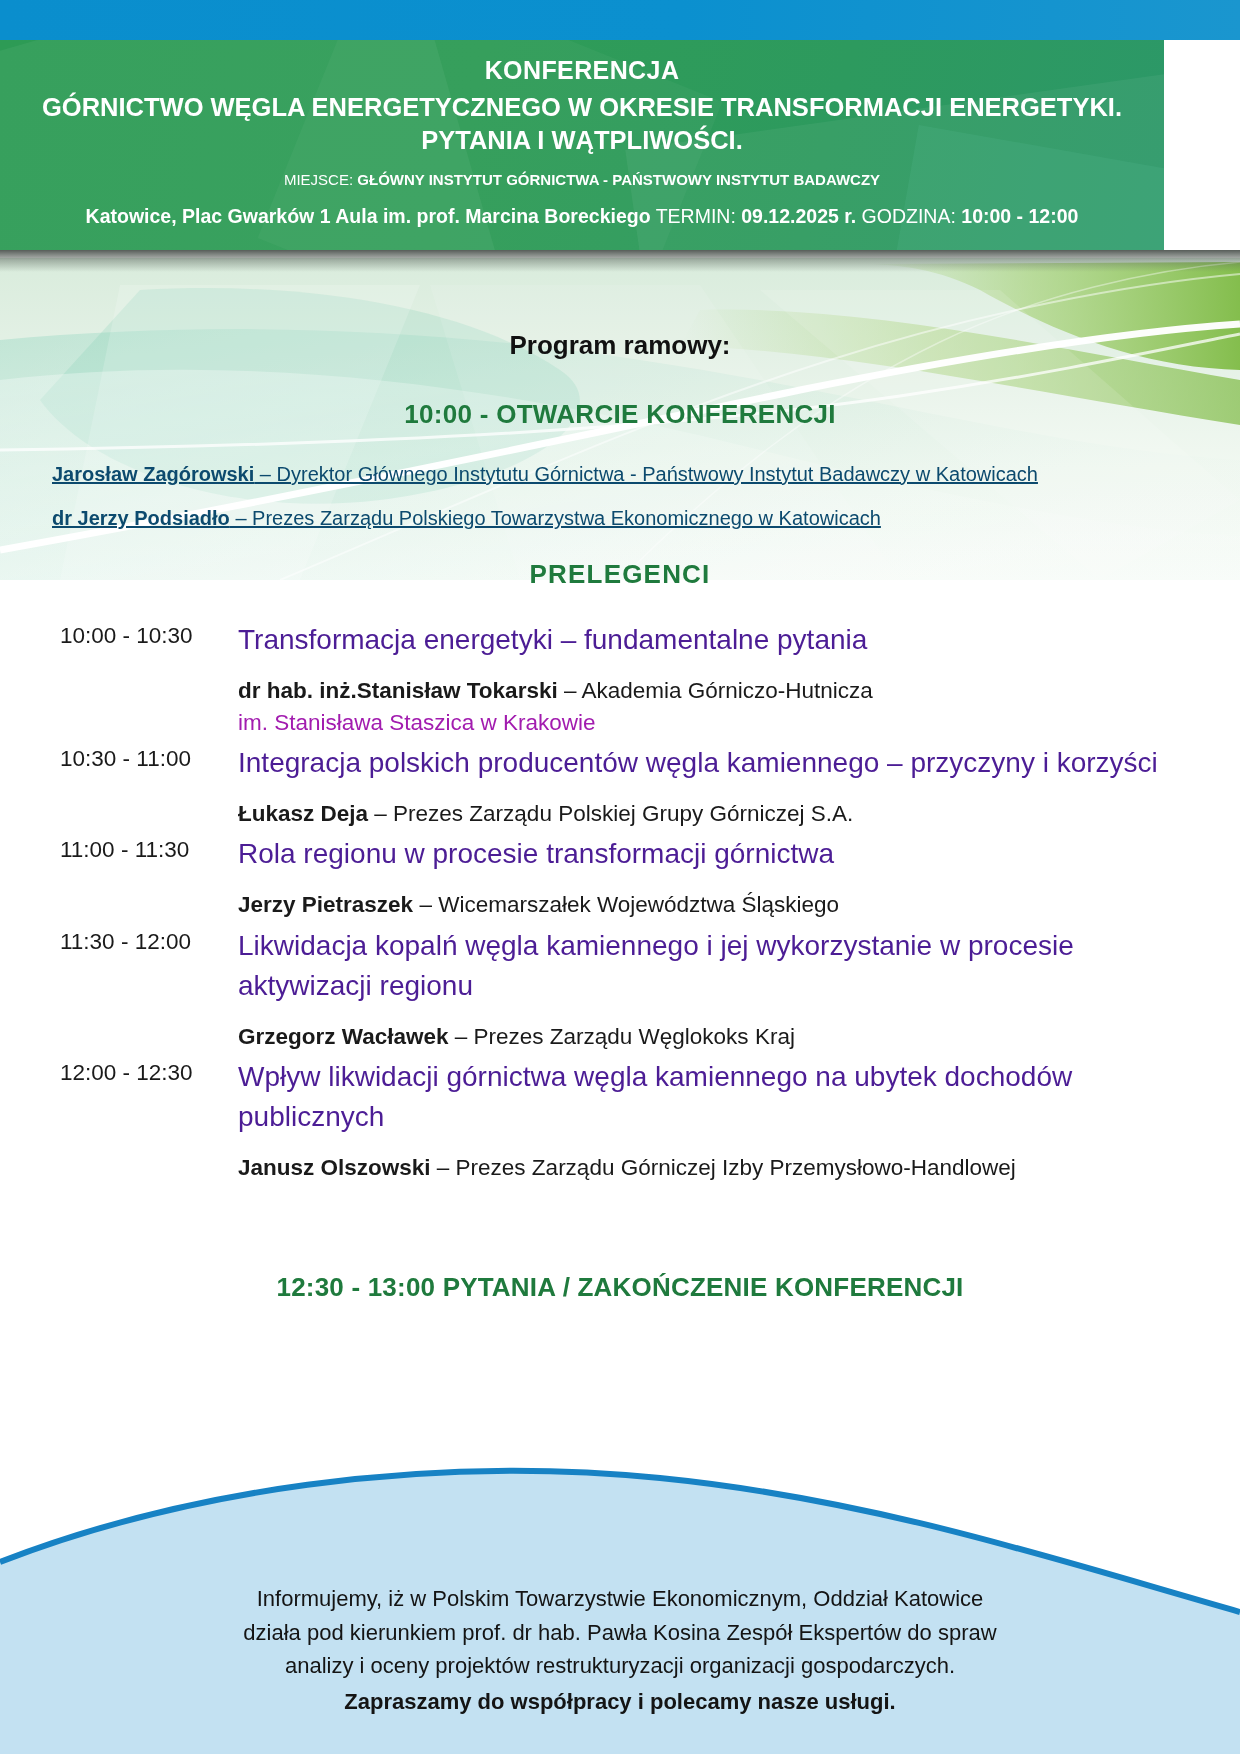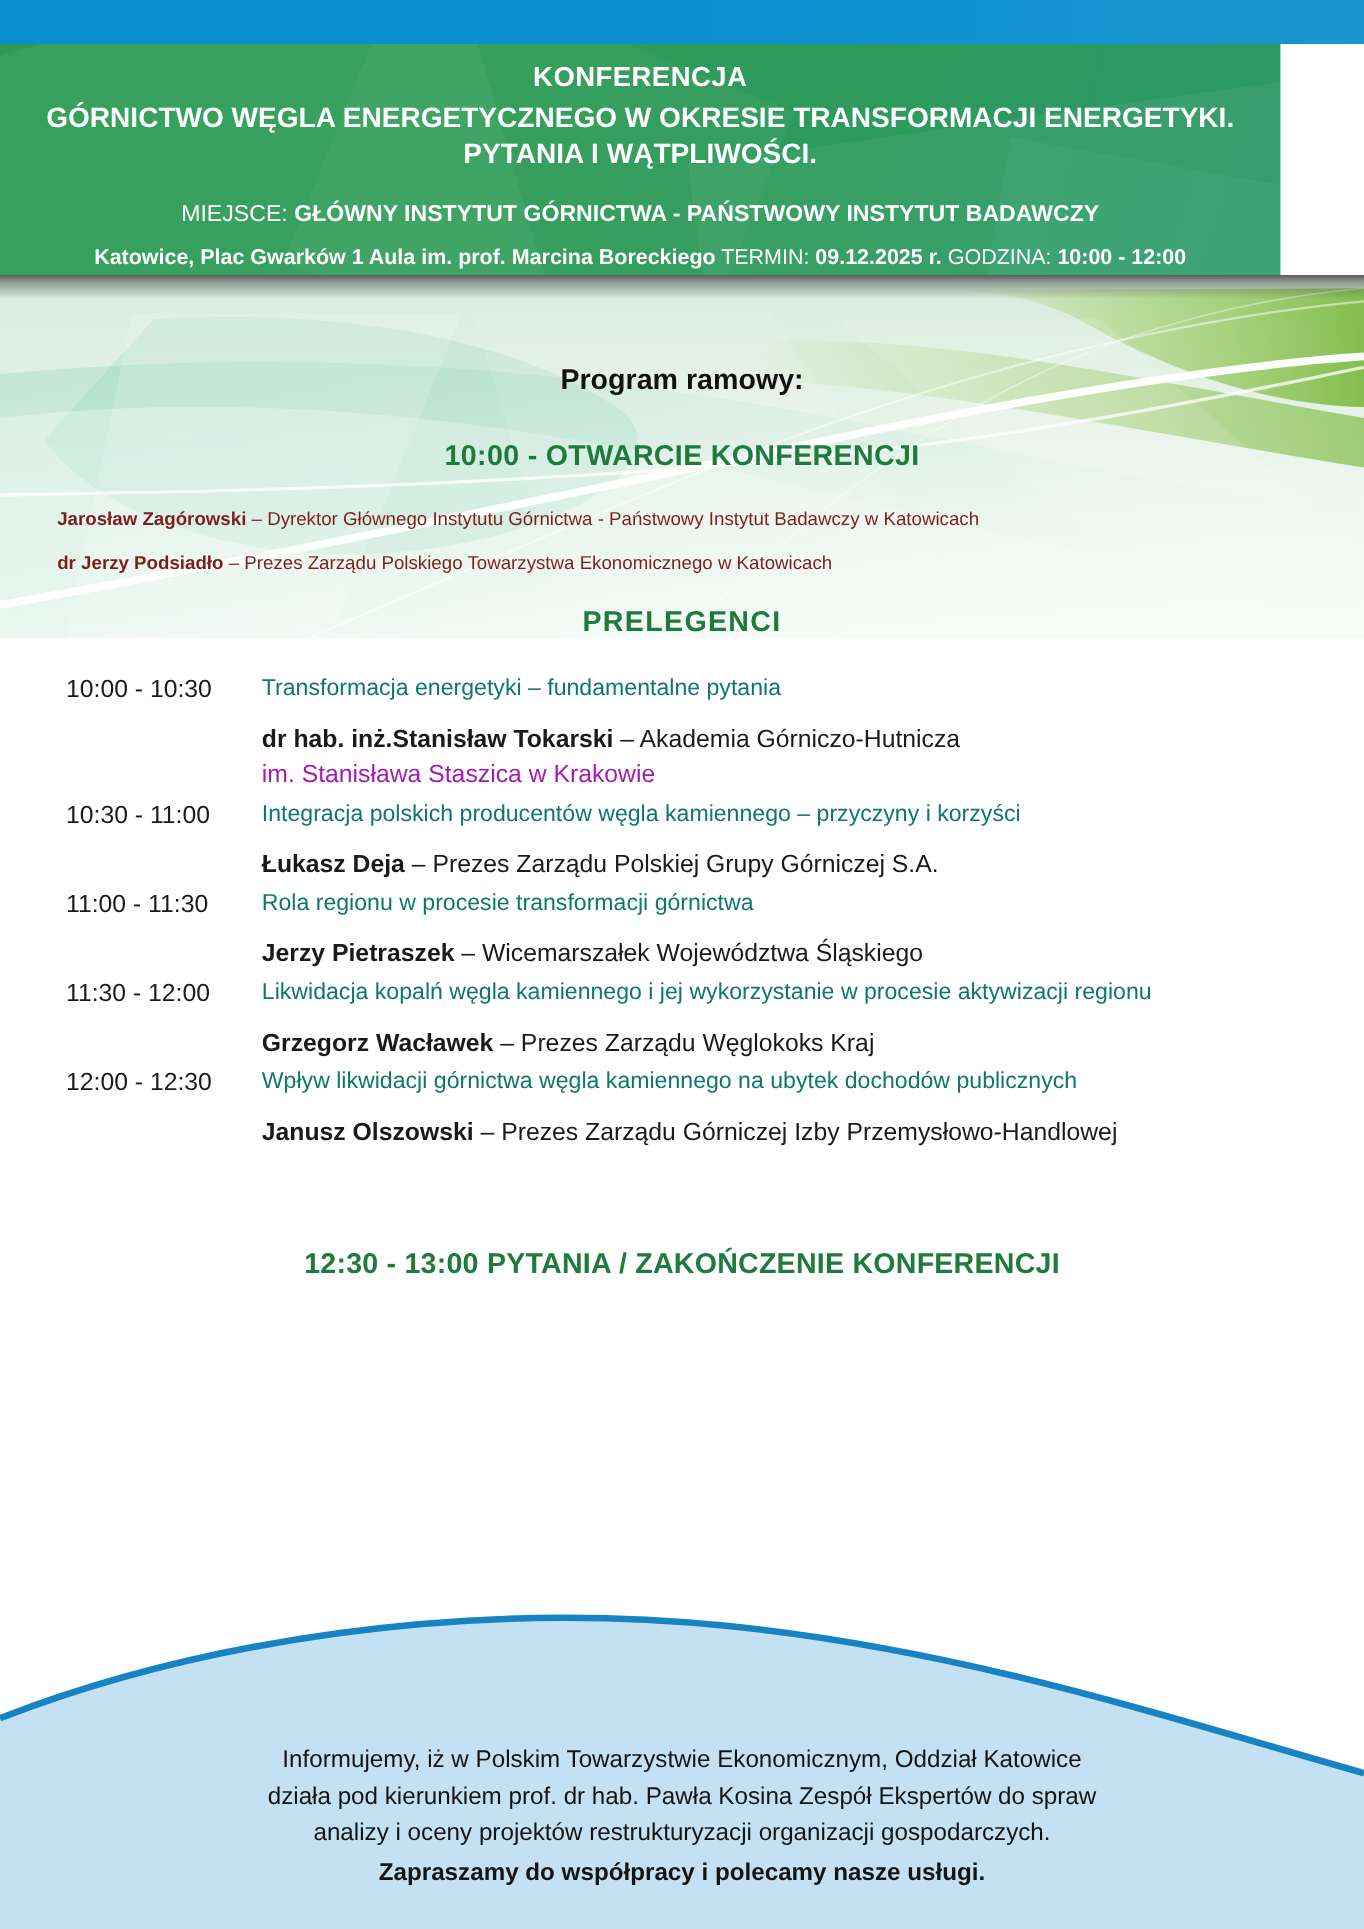--- a/index.html
+++ b/index.html
@@ -62,22 +62,22 @@
     line-height: 1.15;
   }
   .h-maintitle {
     font-size: 25.5px;
     font-weight: bold;
     line-height: 1.30;
     margin-top: 6px;
     padding: 0 30px;
   }
   .h-place {
-    font-size: 21px;
-    margin-top: 25px;
+    font-size: 15px;
+    margin-top: 14px;
     line-height: 1.2;
   }
   .h-place .lbl { font-weight: normal; }
   .h-place .val { font-weight: bold; }
   .h-when {
     font-size: 19.5px;
     margin-top: 16px;
     line-height: 1.2;
     padding: 0 24px;
   }
@@ -126,24 +126,25 @@
     font-weight: bold;
     color: #1f7a3d;
     margin-top: 38px;
     letter-spacing: 0.3px;
   }
   .opening-list {
     margin-top: 30px;
     padding: 0 55px 0 52px;
   }
   .opening-line {
-    font-size: 17px;
-    color: #7f1d1d;
+    font-size: 20px;
+    color: #0c4a6e;
     line-height: 1.42;
     margin-bottom: 16px;
+    text-decoration: underline;
   }
   .opening-line b { font-weight: bold; }
 
   .prelegenci-head {
     text-align: center;
     font-size: 26px;
     font-weight: bold;
     color: #1f7a3d;
     margin-top: 26px;
     letter-spacing: 1.2px;
@@ -163,22 +164,22 @@
     font-size: 22.5px;
     color: #1a1a1a;
     line-height: 1.43;
     white-space: nowrap;
   }
   .sched-body {
     flex: 1 1 auto;
     min-width: 0;
   }
   .sched-topic {
-    font-size: 21px;
-    color: #0f766e;
+    font-size: 28px;
+    color: #4c1d95;
     line-height: 1.43;
   }
   .sched-speaker {
     font-size: 22.5px;
     color: #1a1a1a;
     line-height: 1.43;
     margin-top: 15px;
   }
   .sched-speaker b { font-weight: bold; }
   .sched-extra {

